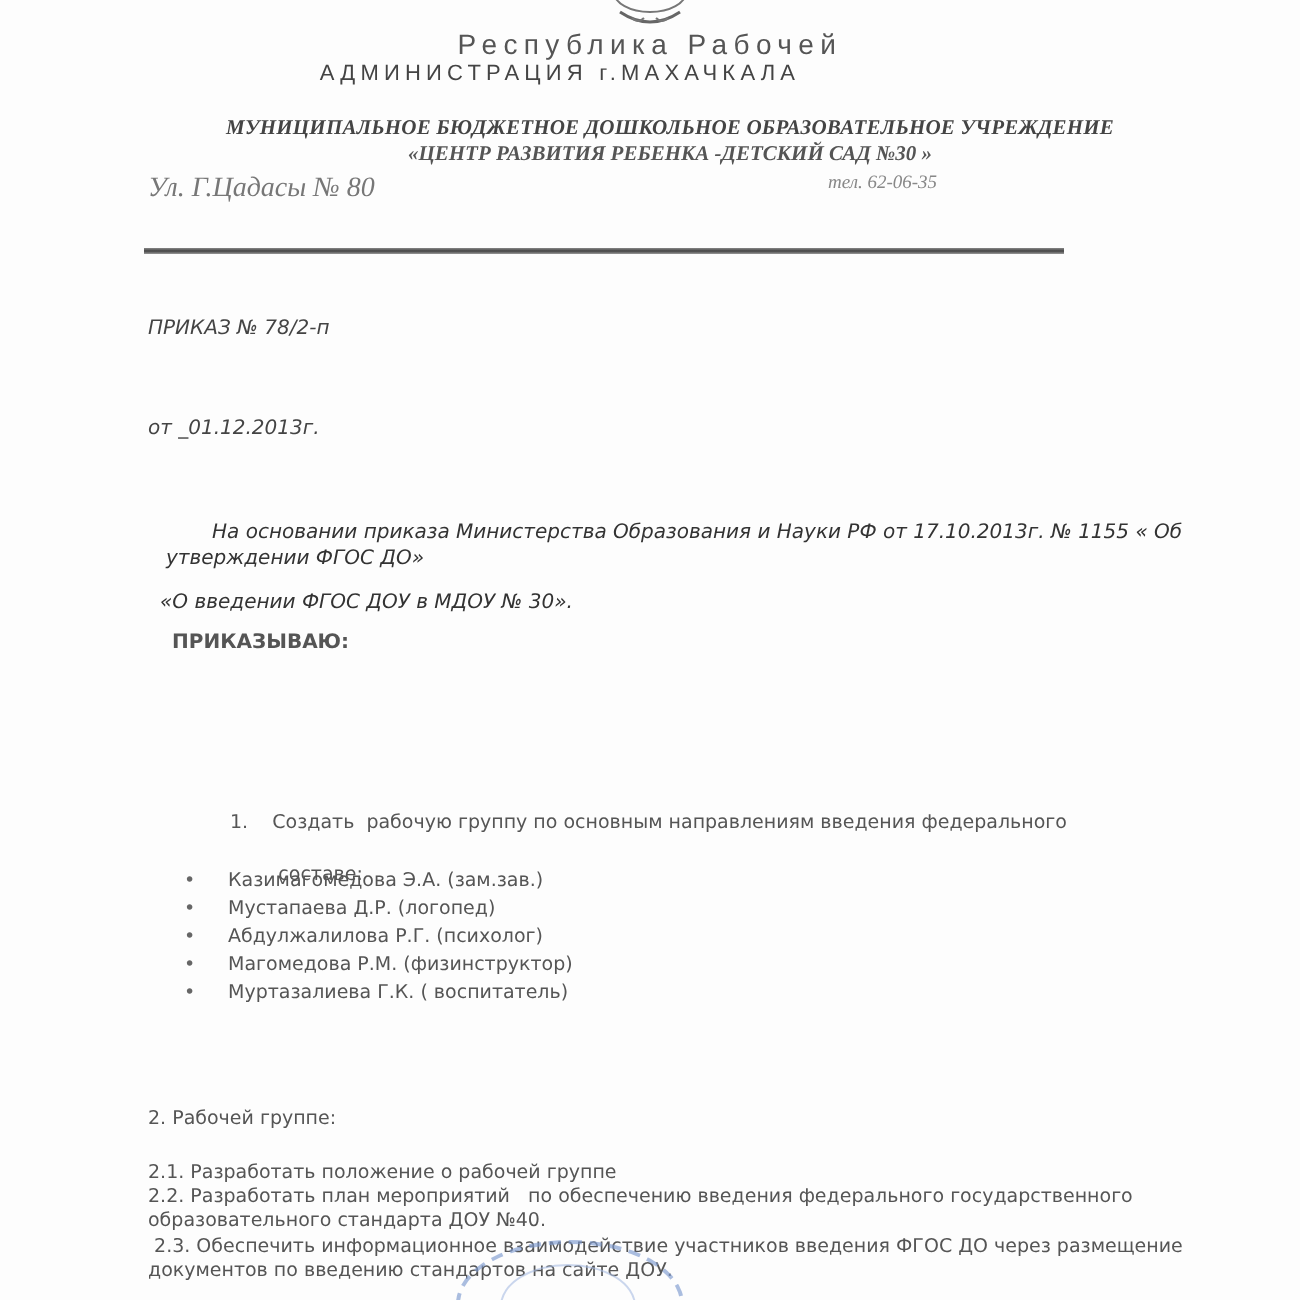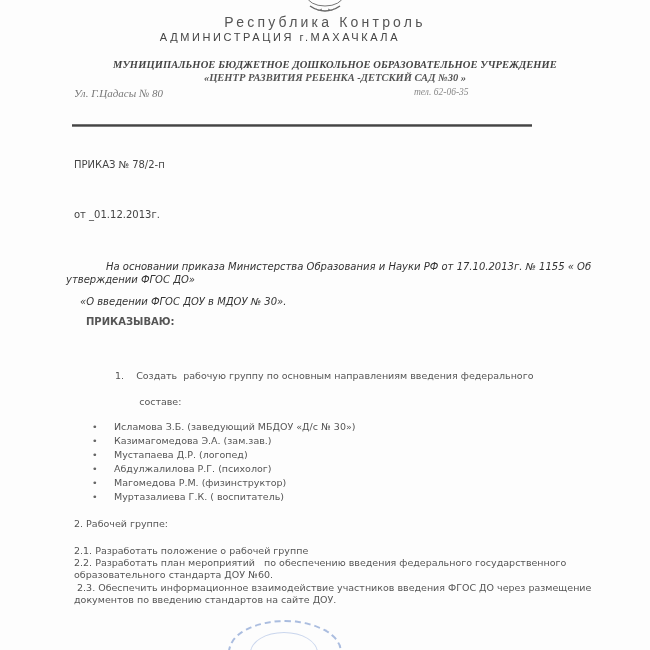--- a/index.html
+++ b/index.html
@@ -31,55 +31,55 @@
       font-size: 10.5px; color: #444; letter-spacing: 0.1px;
     }
     .org2 {
       left: 0; width: 670px; top: 72px; text-align: center;
       font-family: "Liberation Serif", serif; font-style: italic; font-weight: bold;
       font-size: 10.5px; color: #555;
     }
     .street {
       left: 74px; top: 87px;
       font-family: "Liberation Serif", serif; font-style: italic;
-      font-size: 11px; color: #777;
+      font-size: 14px; color: #777;
     }
     .phone {
       left: 414px; top: 87px;
       font-family: "Liberation Serif", serif; font-style: italic;
       font-size: 9.5px; color: #888;
     }
     .rule {
       left: 72px; top: 124px; width: 460px; height: 3px;
       background: linear-gradient(#888, #444, #999);
     }
 
     .order-no, .order-date {
-      font-family: "DejaVu Sans", sans-serif; 
+      font-family: "DejaVu Sans", sans-serif; font-style: italic;
       font-size: 10px; color: #444;
     }
     .order-no { left: 74px; top: 159px; }
     .order-date { left: 74px; top: 209px; }
 
     .subj {
       font-family: "DejaVu Sans", sans-serif; font-style: italic;
       font-size: 10px; color: #333;
     }
     .subj1 { left: 80px; top: 248px; margin-top: 48px; }
     .subj2 { left: 76px; top: 261px; margin-left: 30px; }
-    .subj3 { left: 66px; top: 274px; text-align: center; }
+    .subj3 { left: 83px; top: 274px; text-align: center; }
 
     .orders {
       left: 74px; top: 316px;
       font-family: "DejaVu Sans", sans-serif; font-size: 10px;
       font-weight: bold; color: #555; padding-left: 12px;
     }
 
     .body {
-      font-family: "DejaVu Sans", sans-serif; font-size: 9.5px; color: #555;
+      font-family: "DejaVu Sans", sans-serif; font-size: 9.5px; color: #555; margin-top: 36px;
     }
     .p1-l1 { left: 115px; top: 370px; padding-left: 0; }
     .p1-l2 { left: 115px; top: 383px; }
     .p1-l3 { left: 115px; top: 396px; }
 
     .member {
       left: 92px;
       font-family: "DejaVu Sans", sans-serif; font-size: 9.5px; color: #555;
     }
     .member .bullet { display: inline-block; width: 22px; color: #666; }
@@ -101,61 +101,58 @@
 <body>
 
 <div class="page">
 
   <svg class="abs emblem" viewBox="0 0 50 26">
     <ellipse cx="25" cy="8" rx="18" ry="10" fill="none" stroke="#777" stroke-width="1"></ellipse>
     <path d="M10 18 Q25 28 40 18" fill="none" stroke="#666" stroke-width="1.5"></path>
     <path d="M16 21 q3 3 6 0 M28 21 q3 3 6 0" fill="none" stroke="#777" stroke-width="1"></path>
   </svg>
 
-  <div class="abs republic">Республика Контроль</div>
+  <div class="abs republic">Республика Рабочей</div>
   <div class="abs admin">АДМИНИСТРАЦИЯ  г.МАХАЧКАЛА</div>
   <div class="abs org1">МУНИЦИПАЛЬНОЕ БЮДЖЕТНОЕ ДОШКОЛЬНОЕ ОБРАЗОВАТЕЛЬНОЕ УЧРЕЖДЕНИЕ</div>
   <div class="abs org2">«ЦЕНТР РАЗВИТИЯ РЕБЕНКА -ДЕТСКИЙ САД №30 »</div>
   <div class="abs street">Ул. Г.Цадасы № 80</div>
   <div class="abs phone">тел.  62-06-35</div>
   <div class="abs rule"></div>
 
   <div class="abs order-no">ПРИКАЗ № 78/2-п</div>
   <div class="abs order-date">от _01.12.2013г.</div>
 
   <div class="abs subj subj1">«О введении ФГОС ДОУ в МДОУ № 30».</div>
   <div class="abs subj subj2">На основании приказа Министерства Образования и Науки РФ от 17.10.2013г. № 1155  « Об</div>
   <div class="abs subj subj3">утверждении ФГОС ДО»</div>
 
   <div class="abs orders">ПРИКАЗЫВАЮ:</div>
 
   <div class="abs body p1-l1" style="white-space:pre">1.    Создать  рабочую группу по основным направлениям введения федерального</div>
   <div class="abs body p1-l3" style="white-space:pre">        составе:</div>
 
-  <div class="abs member" style="top:421px">
-    <span class="bullet">•</span><span>Исламова З.Б. (заведующий МБДОУ «Д/с № 30»)</span>
-  </div>
   <div class="abs member" style="top:435px">
     <span class="bullet">•</span><span>Казимагомедова Э.А. (зам.зав.)</span>
   </div>
   <div class="abs member" style="top:449px">
     <span class="bullet">•</span><span>Мустапаева Д.Р. (логопед)</span>
   </div>
   <div class="abs member" style="top:463px">
     <span class="bullet">•</span><span>Абдулжалилова Р.Г.  (психолог)</span>
   </div>
   <div class="abs member" style="top:477px">
     <span class="bullet">•</span><span>Магомедова Р.М. (физинструктор)</span>
   </div>
   <div class="abs member" style="top:491px">
     <span class="bullet">•</span><span>Муртазалиева Г.К. ( воспитатель)</span>
   </div>
 
   <div class="abs body" style="left:74px; top:518px">2. Рабочей группе:</div>
   <div class="abs body" style="left:74px; top:545px">2.1. Разработать положение о рабочей группе</div>
   <div class="abs body" style="left:74px; top:557px; white-space:pre">2.2. Разработать план мероприятий   по обеспечению введения федерального государственного</div>
-  <div class="abs body" style="left:74px; top:569px">образовательного стандарта ДОУ №60.</div>
+  <div class="abs body" style="left:74px; top:569px">образовательного стандарта ДОУ №40.</div>
   <div class="abs body" style="left:74px; top:582px; white-space:pre"> 2.3. Обеспечить информационное взаимодействие участников введения ФГОС ДО через размещение</div>
   <div class="abs body" style="left:74px; top:594px">документов по введению стандартов на сайте ДОУ.</div>
 
   <div class="abs stamp"></div>
   <div class="abs stamp-inner"></div>
 </div>
 
 </body></html>

